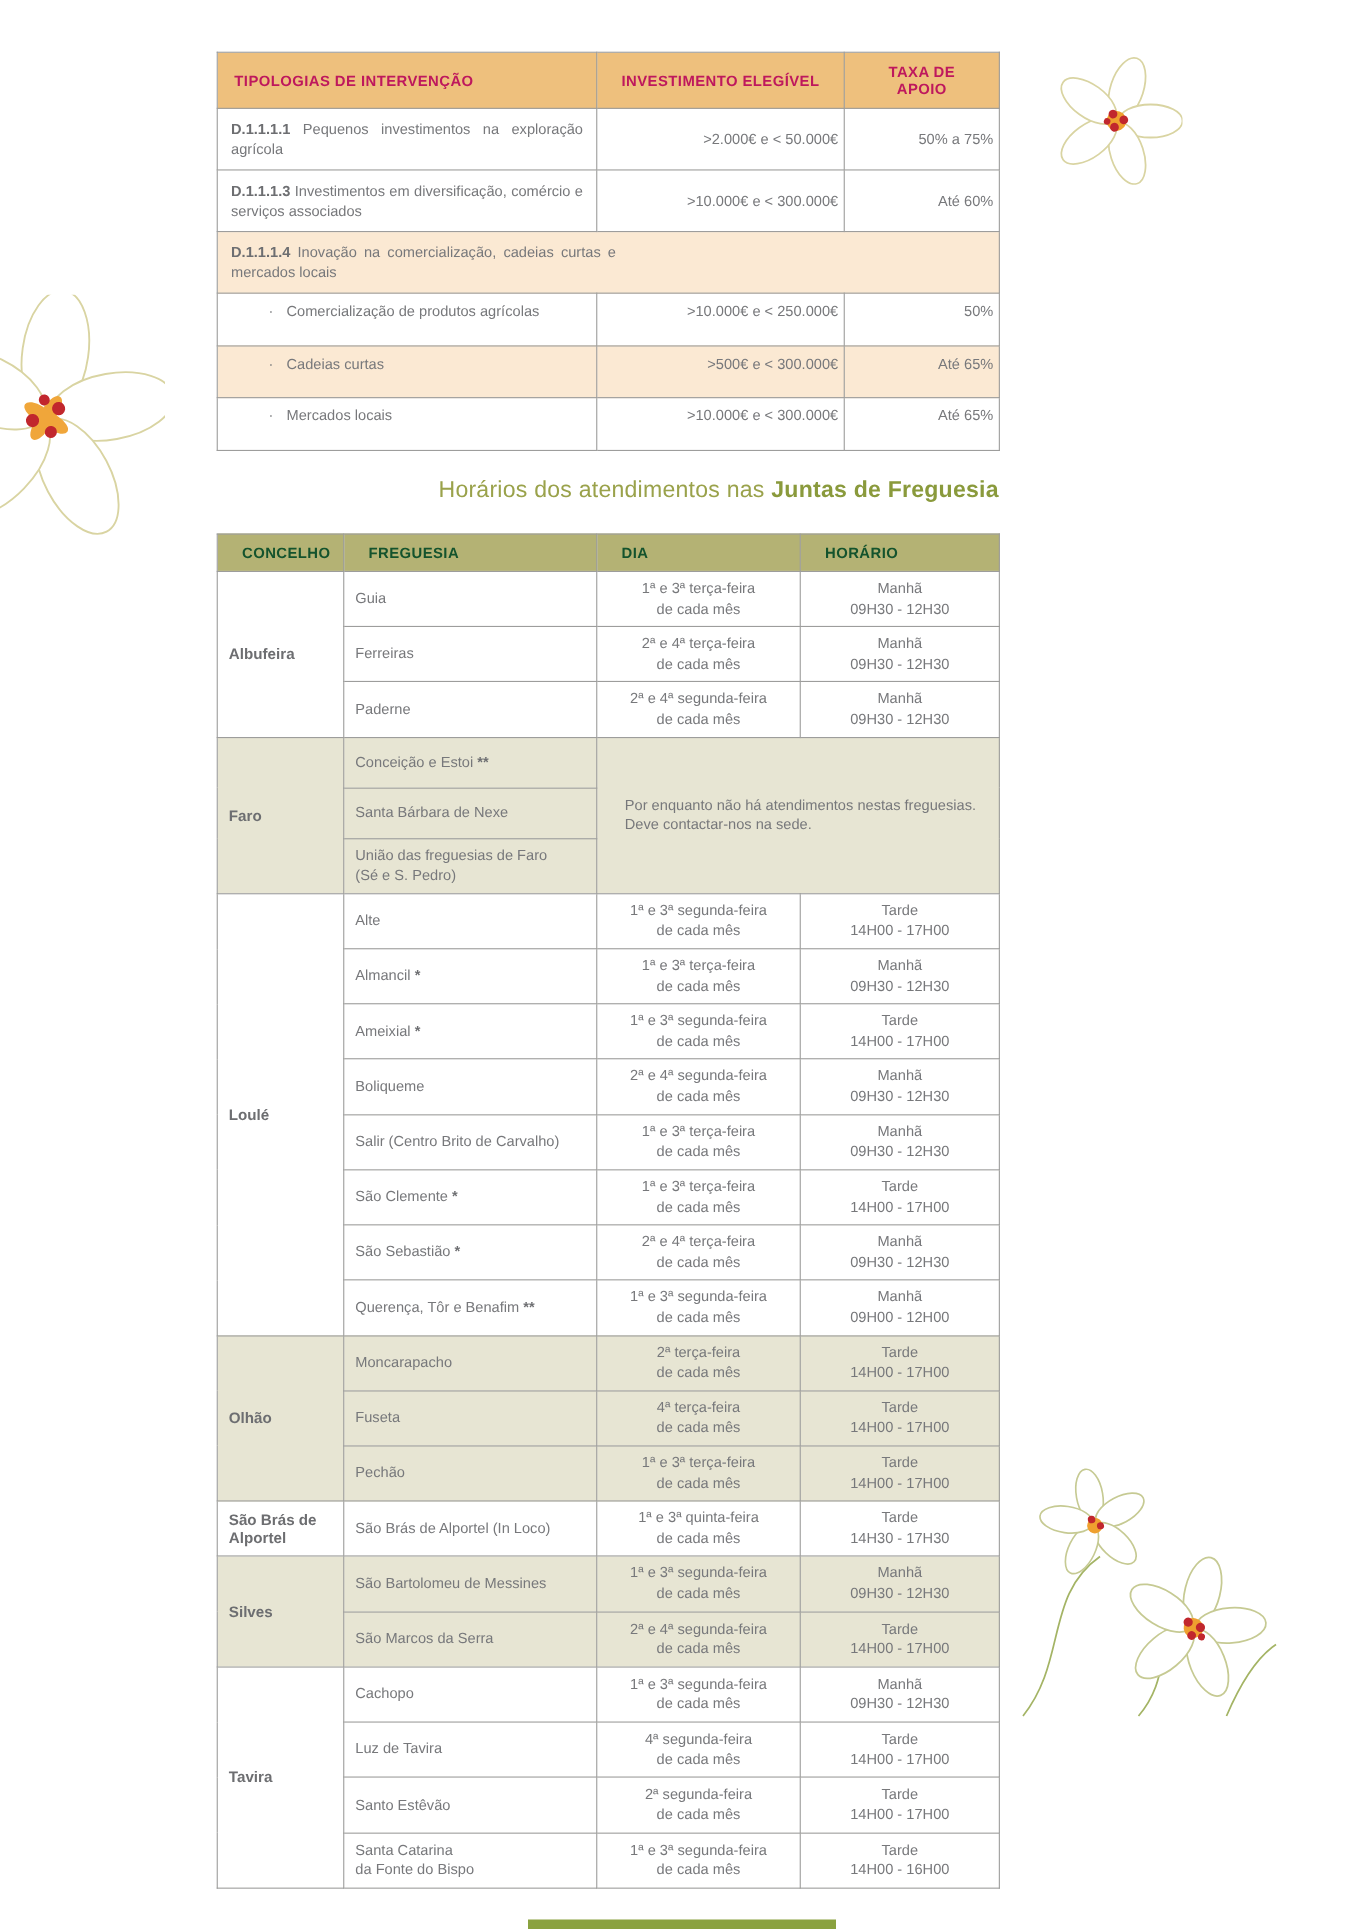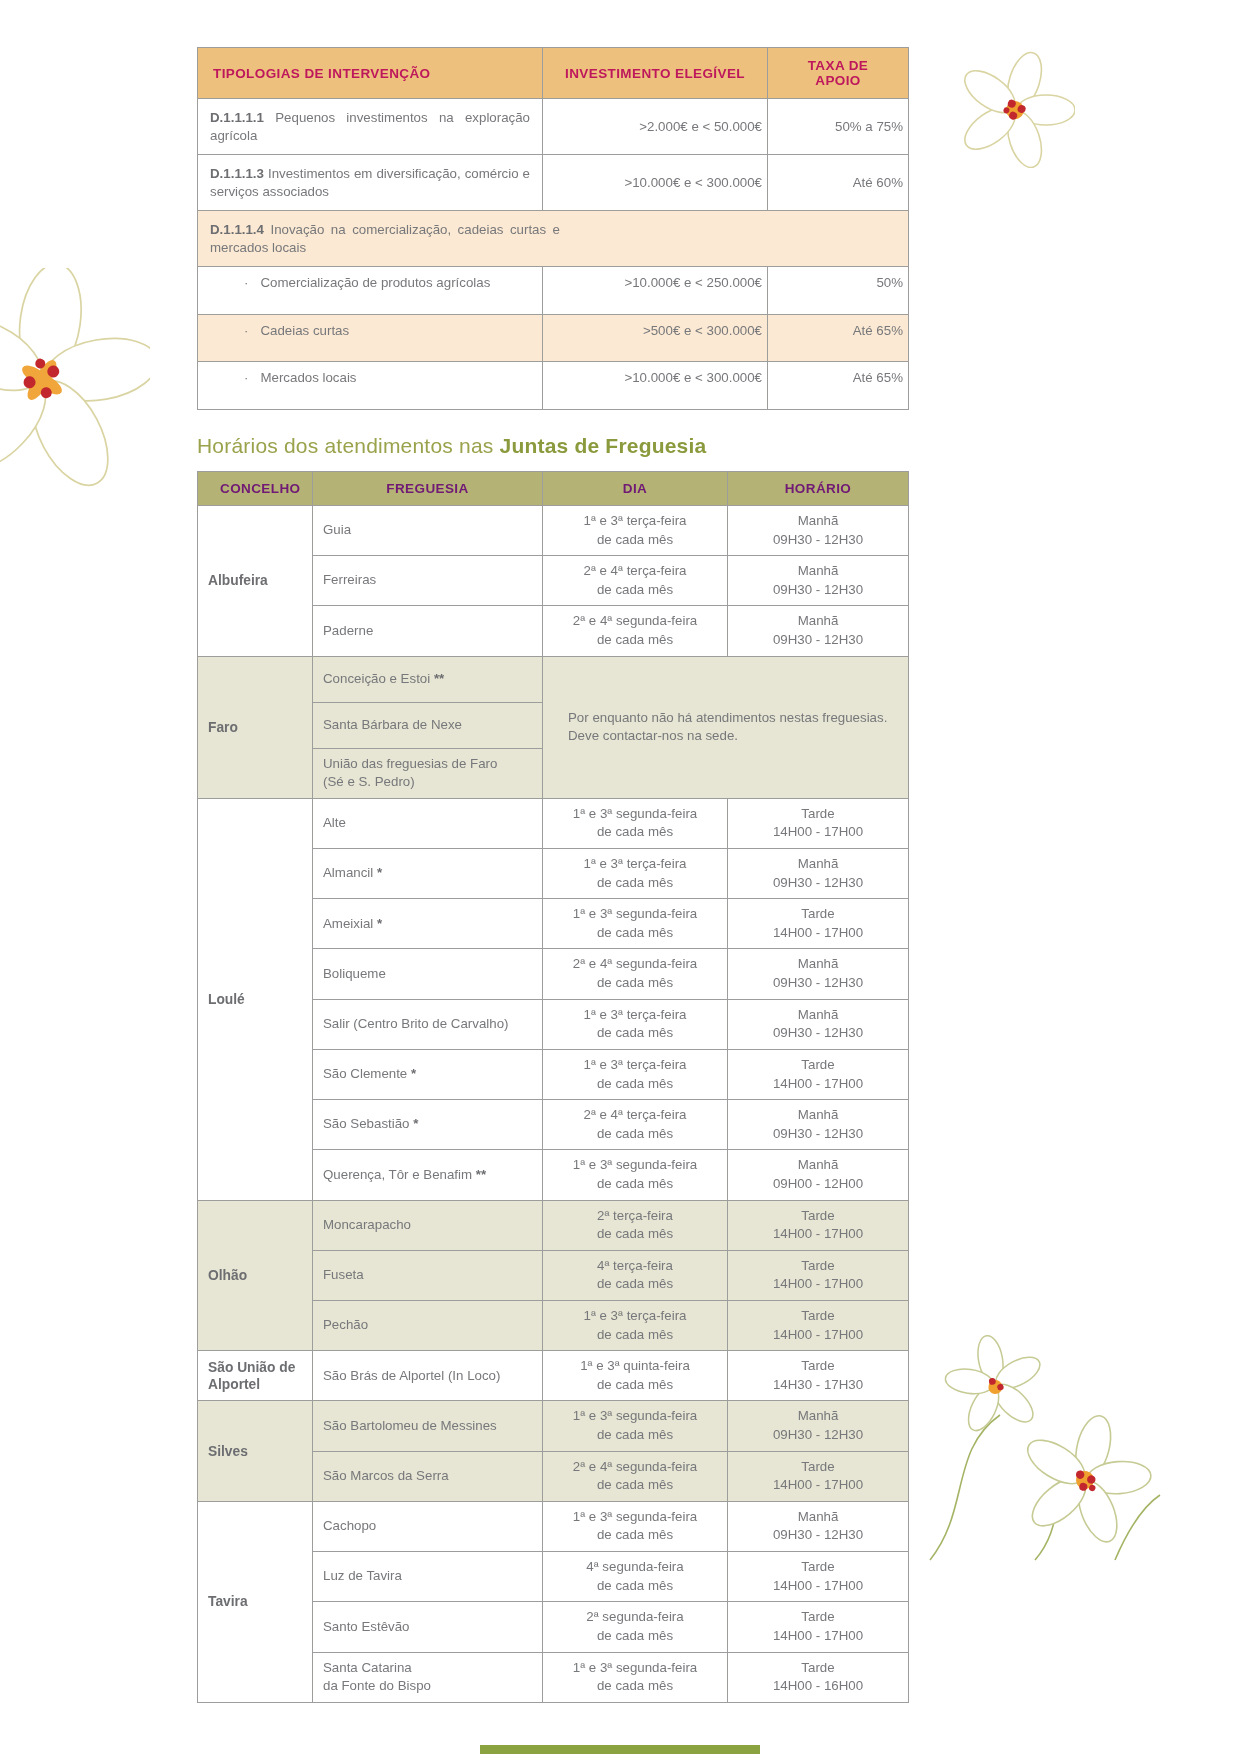--- a/index.html
+++ b/index.html
@@ -20,25 +20,25 @@
   .t1 td.c{text-align:right;padding:10px 5px}
   .t1 .desc{text-align:justify}
   .t1 b{color:#6d6e71}
   .t1 tr.shaded td{background:#fbe9d3}
   .t1 .bullet{padding:7px 8px 7px 46px;text-align:left}
   .t1 .bullet::before{content:"·";margin-right:12px}
   .t1 tr.tight td{padding-top:7px;padding-bottom:22px}
   .t1 .gwrap{max-width:350px}
 
   
-  .title{margin:24px 0 13px;text-align:left;font-weight:normal;
+  .title{margin:24px 0 27px;text-align:right;font-weight:normal;
          font-size:21px;color:#9aa24b;letter-spacing:.2px}
   .title strong{color:#8a9a3c;font-weight:bold}
-  .t2 th{background:#b4b274;color:#701a75;font-size:13.5px;letter-spacing:.4px;
-         padding:9px 22px;text-align:center}
+  .t2 th{background:#b4b274;color:#14532d;font-size:13.5px;letter-spacing:.4px;
+         padding:9px 22px;text-align:left}
   .t2 td{font-size:13.3px;line-height:1.4;padding:6px 10px;height:46px;vertical-align:middle}
   .t2 .concelho{font-weight:bold;color:#6d6e71;font-size:13.8px;line-height:1.25}
   .t2 .freg{text-align:left;white-space:pre-line}
   .t2 .dia,.t2 .hor{text-align:center;white-space:pre-line;padding:6px 4px}
   .t2 tr.gsh td{background:#e7e5d3}
   .t2 .note{text-align:left;white-space:pre-line;padding-left:25px}
   .t2 .mark{color:#6d6e71;font-weight:bold}
 
   .deco{position:absolute;pointer-events:none}
   .footer-bar{position:absolute;left:480px;bottom:0;width:280px;height:9px;background:#8aa23f}
@@ -294,21 +294,21 @@
 14H00 - 17H00</td>
           </tr>
           <tr class="gsh">
             <td class="freg">Pechão</td>
             <td class="dia">1ª e 3ª terça-feira
 de cada mês</td>
             <td class="hor">Tarde
 14H00 - 17H00</td>
           </tr>
           <tr>
-            <td class="concelho" rowspan="1">São União de Alportel</td>
+            <td class="concelho" rowspan="1">São Brás de Alportel</td>
             <td class="freg">São Brás de Alportel (In Loco)</td>
             <td class="dia">1ª e 3ª quinta-feira
 de cada mês</td>
             <td class="hor">Tarde
 14H30 - 17H30</td>
           </tr>
           <tr class="gsh">
             <td class="concelho" rowspan="2">Silves</td>
             <td class="freg">São Bartolomeu de Messines</td>
             <td class="dia">1ª e 3ª segunda-feira

